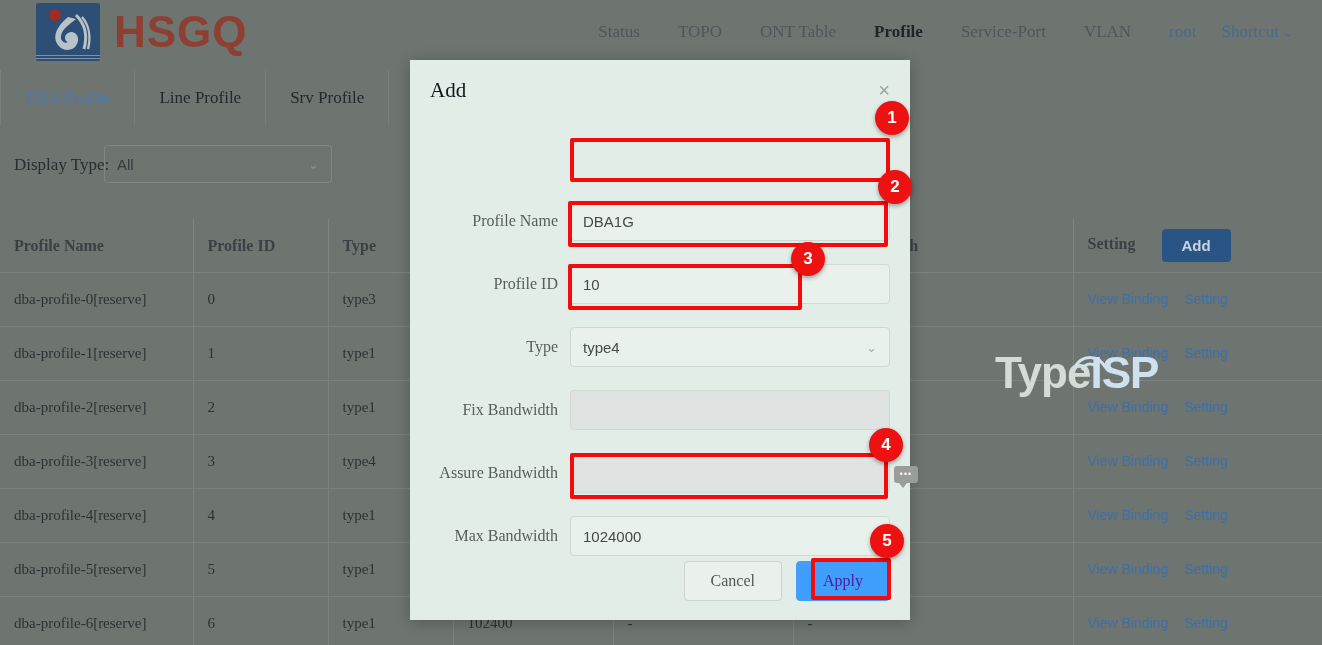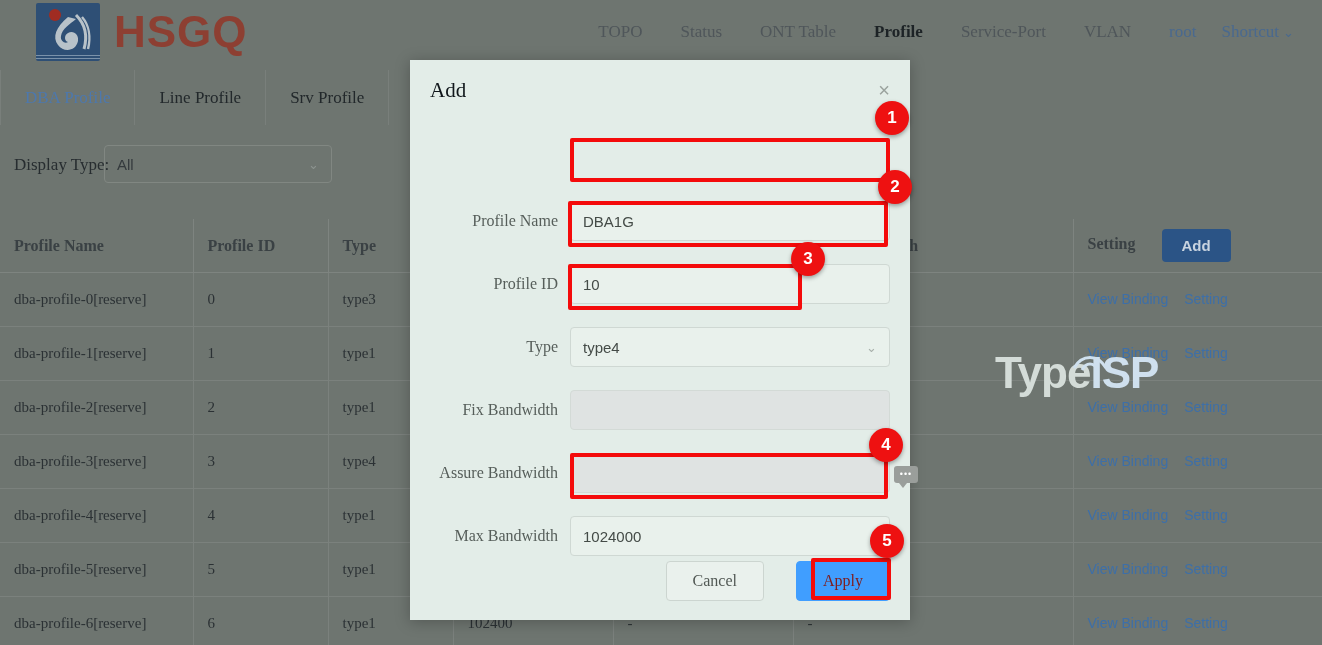--- a/index.html
+++ b/index.html
@@ -118,22 +118,22 @@
          justify-content:center;z-index:50;
          box-shadow:0 2px 4px rgba(0,0,0,.35);}
 
   .btnrow{position:absolute;left:0;top:500px;width:500px;height:42px;
           display:flex;justify-content:flex-end;align-items:center;
           padding-right:20px;box-sizing:border-box;z-index:42;}
   .btn{font-family:Liberation Serif, serif;font-size:16px;border-radius:4px;
        cursor:pointer;box-sizing:border-box;}
   .btn.cancel{background:#eaf1ed;border:1px solid #ccd5d0;color:#515854;
               padding:10px 26px;}
-  .btn.apply{background:#409eff;border:1px solid #409eff;color:#7f1d1d;
-             padding:10px 26px;margin-left:32px;text-align:center;}
+  .btn.apply{background:#409eff;border:1px solid #409eff;color:#4c1d95;
+             padding:10px 26px;margin-left:14px;text-align:center;}
 
   .tipbub{position:absolute;left:894px;top:466px;width:24px;height:17px;
           background:#9a9e9b;border-radius:3px;z-index:46;
           display:flex;align-items:center;justify-content:center;}
   .tipbub .dots{color:#fff;font-size:9px;letter-spacing:1px;line-height:1;
                 font-family:"Liberation Sans",sans-serif;}
   .tipbub:after{content:"";position:absolute;left:5px;top:17px;
                 border-left:4px solid transparent;border-right:4px solid transparent;
                 border-top:5px solid #9a9e9b;}
 </style>
@@ -155,22 +155,22 @@
           <div class="logo-lines">
             <i></i>
               <i></i>
           </div>
         </div>
       </div>
       <div class="logo-text">HSGQ</div>
     </div>
 
     <nav class="nav">
+      <a href="#">Status</a>
       <a href="#">TOPO</a>
-      <a href="#">Status</a>
       <a href="#">ONT Table</a>
       <a href="#" class="active">Profile</a>
       <a href="#">Service-Port</a>
       <a href="#">VLAN</a>
       <a href="#" class="user">root</a>
       <a href="#" class="shortcut">Shortcut</a>
       <span class="chev-nav">⌄</span>
     </nav>
   </div>
 

